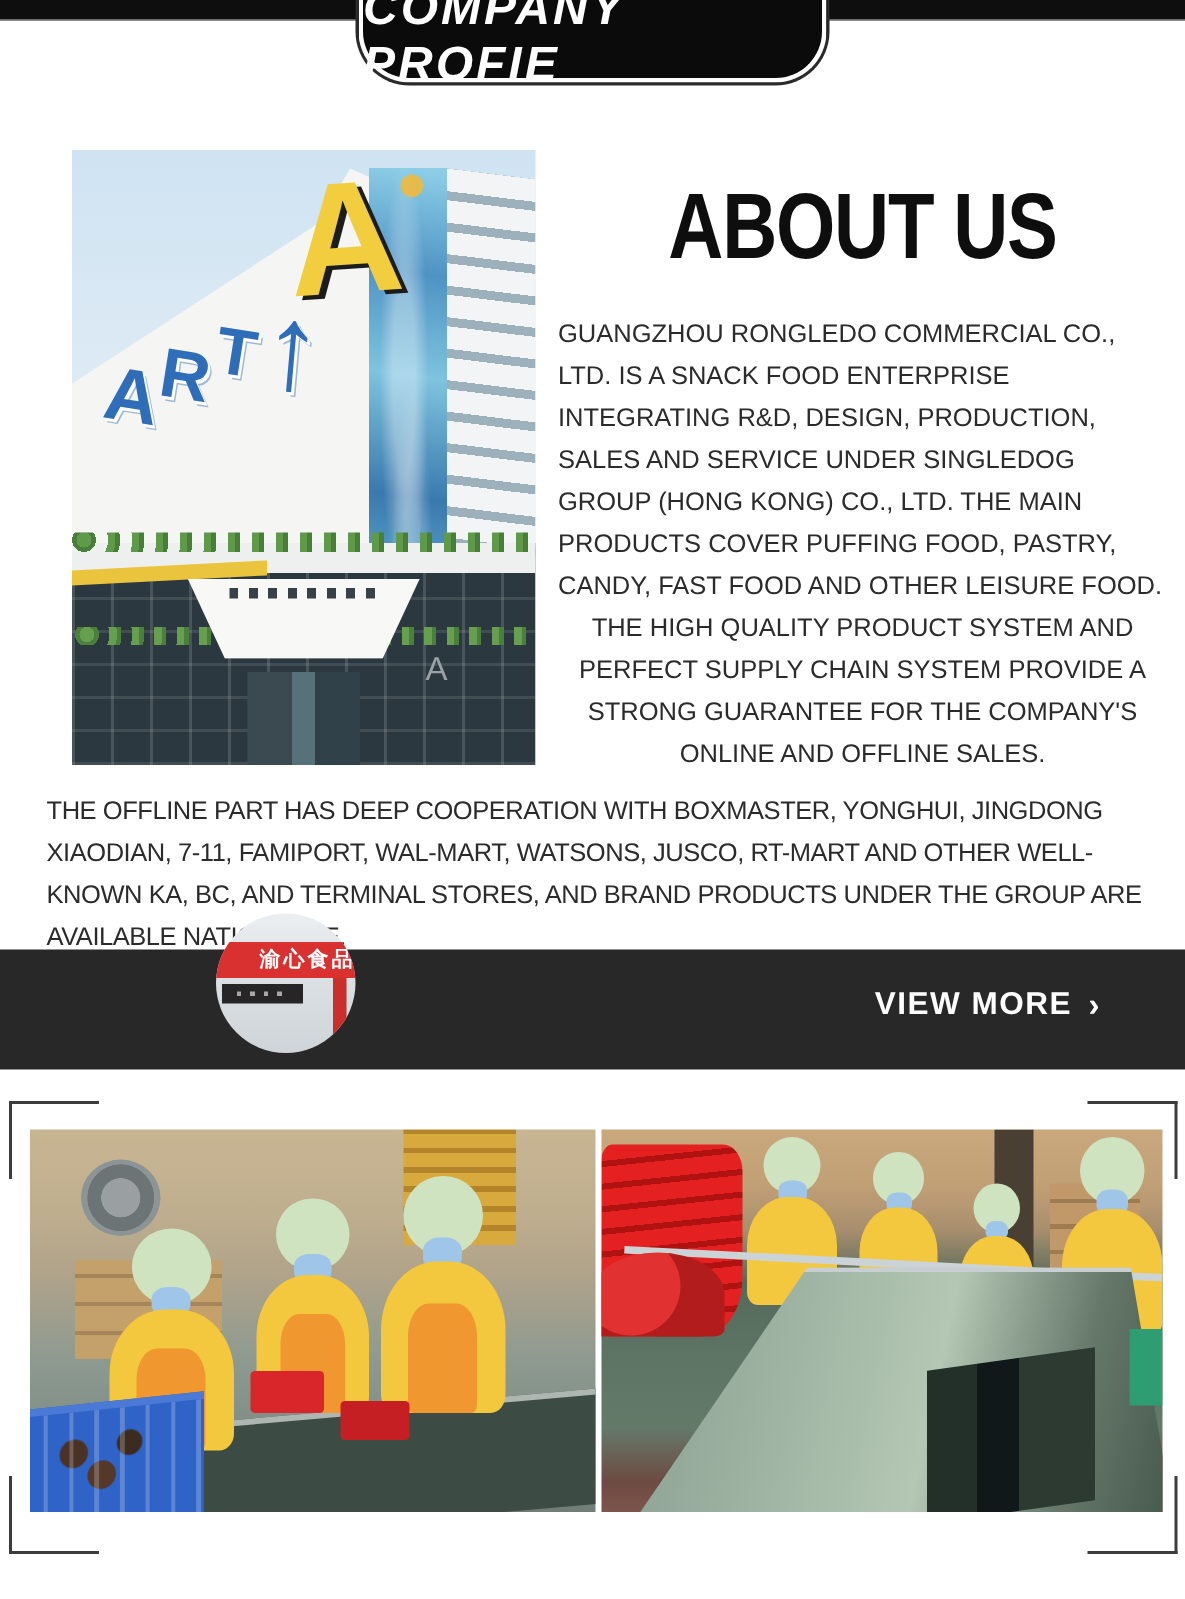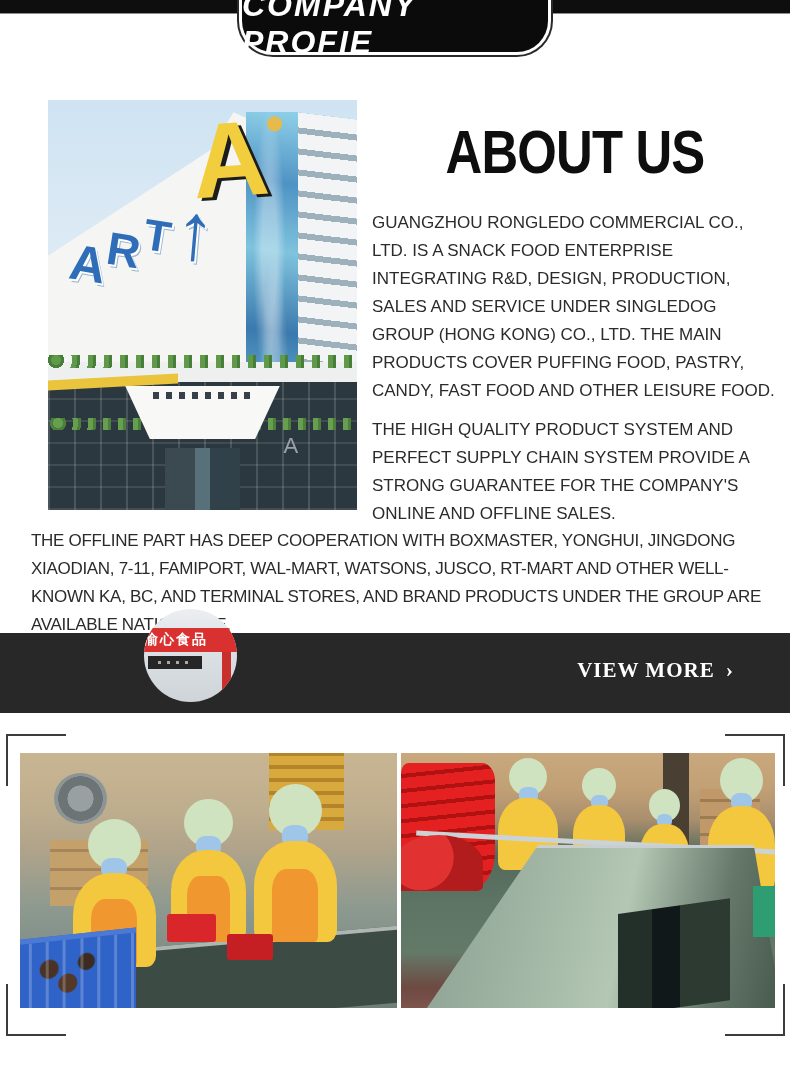--- a/index.html
+++ b/index.html
@@ -51,40 +51,40 @@
   .bp-door { position:absolute; left:38%; top:58%; width:24%; height:42%;
              background:linear-gradient(90deg,#3a4a50 0 40%, #58707a 40% 60%, #31414a 60% 100%); }
   .bp-entrance-a { position:absolute; right:19%; top:48%; font-size:22px; color:#9aa2a8; }
 
   
   .about-heading { position:absolute; left:372px; top:116px; width:406px; text-align:center;
                    font-size:62px; font-weight:800; color:#0e0e0e; letter-spacing:-1px;
                    transform:scaleX(0.82); transform-origin:center; white-space:nowrap; }
   .para { color:#2b2b2b; font-size:17px; line-height:28px; }
   .para-1 { position:absolute; left:372px; top:209px; width:406px; }
-  .para-2 { position:absolute; left:372px; top:416px; width:406px; }
+  .para-2 { position:absolute; left:372px; top:405px; width:406px;text-align:center; }
   .para-3 { position:absolute; left:31px; top:527px; width:734px; letter-spacing:-0.3px; }
 
   
   .vm-bar { position:absolute; left:0; top:633px; width:790px; height:80px; background:#282828; z-index:1; }
   .vm-link { position:absolute; right:56px; top:657px; display:flex; align-items:center; gap:11px;
-             color:#fff; font-size:21px; font-weight:bold; letter-spacing:1px; cursor:pointer; z-index:2;font-family:Liberation Serif, serif; }
+             color:#fff; font-size:21px; font-weight:bold; letter-spacing:1px; cursor:pointer; z-index:2; }
   .vm-arrow { font-size:22px; font-weight:bold; }
   .partner { position:absolute; top:609px; width:93px; height:93px; border-radius:50%; overflow:hidden; z-index:3; }
   .partner-1 { left:29px; background:linear-gradient(180deg,#bcd4ea 0%,#aecade 22%,#e8edf0 100%); }
   .p1-glass { position:absolute; left:16%; top:30%; width:68%; height:40%;
               background:repeating-linear-gradient(90deg,#3f6fb4 0 6px,#6f9cd0 6px 10px); }
   .p1-roof { position:absolute; left:10%; top:24%; width:80%; height:6%; background:#5a7891; }
   .p1-base { position:absolute; left:0; top:70%; width:100%; height:30%; background:#dfe3e5; }
   .p1-flag { position:absolute; top:58%; width:2px; height:26%; background:#7c858b; }
   .p1-label { position:absolute; left:0; top:8%; width:100%; text-align:center;
               color:#c9a23b; font-size:11px; font-weight:bold; letter-spacing:2px; }
   .partner-2 { left:144px; background:linear-gradient(180deg,#eceff2 0%,#dfe4e8 30%,#cfd4d8 100%); }
   .p2-band { position:absolute; left:0; top:20%; width:100%; height:26%; background:#d93030;
-             display:flex; align-items:center; justify-content:flex-start; }
+             display:flex; align-items:center; justify-content:flex-end; }
   .p2-label { color:#fff; font-size:14px; font-weight:bold; letter-spacing:2px; }
   .p2-dark { position:absolute; left:4%; top:50%; width:58%; height:15%; background:#262626;
              background-image:repeating-linear-gradient(90deg, rgba(255,255,255,.6) 0 3px, transparent 3px 9px);
              background-size:60% 3px; background-repeat:no-repeat; background-position:center; }
   .p2-pillar { position:absolute; right:6%; top:46%; width:10%; height:44%; background:#c9302c; }
 
   
   .corner { position:absolute; width:60px; height:52px; z-index:1; }
   .corner-tl { left:6px; top:734px; border-top:2px solid #3c3c3c; border-left:2px solid #3c3c3c; }
   .corner-tr { right:5px; top:734px; border-top:2px solid #3c3c3c; border-right:2px solid #3c3c3c; }

